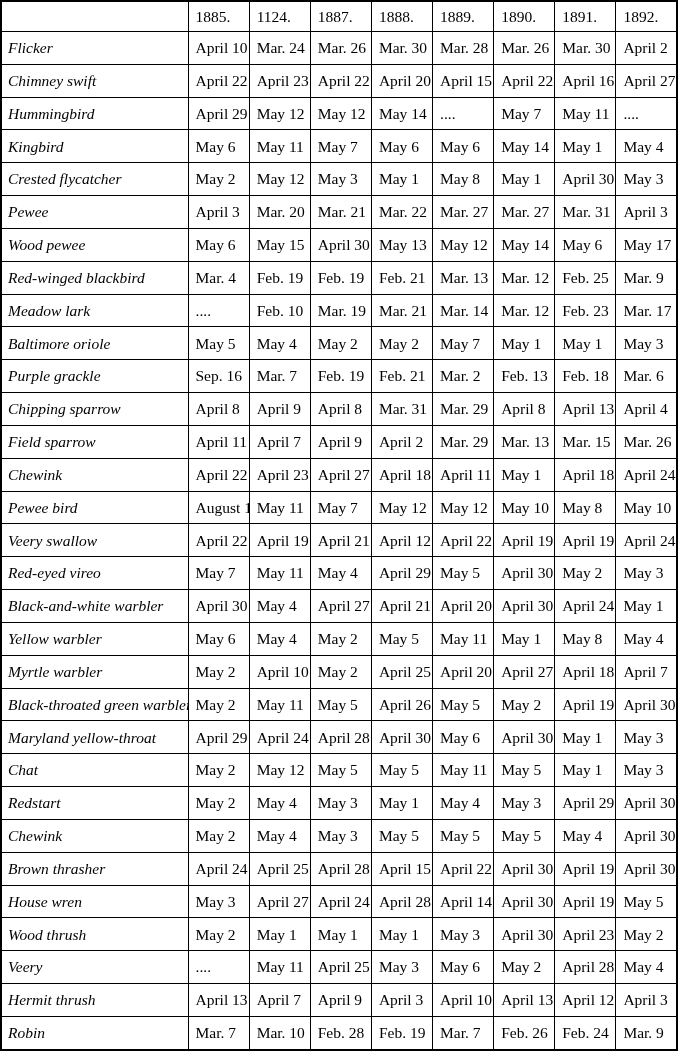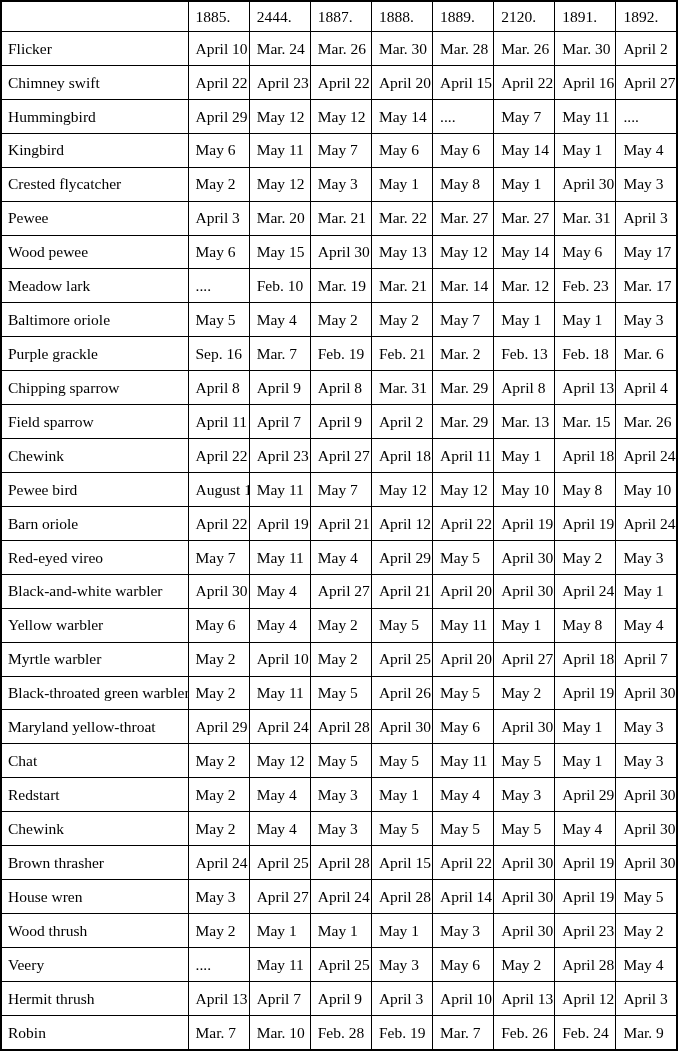--- a/index.html
+++ b/index.html
@@ -32,20 +32,21 @@
     text-align: left;
     vertical-align: middle;
     font-weight: normal;
     white-space: nowrap;
     overflow: hidden;
     height: 29px;
     line-height: 1;
   }
   table.bird-table td.name-cell {
     padding-left: 6px;
+    font-style: italic;
   }
   col.name-col { width: 187px; }
 </style>
 </head>
 <body>
 
 <div class="page">
   <table class="bird-table">
     <colgroup>
       <col class="name-col">
@@ -56,25 +57,25 @@
         <col>
         <col>
         <col>
         <col>
     </colgroup>
     <thead>
       <tr>
         <th class="name-cell"></th>
 
       <th>1885.</th>
-          <th>2444.</th>
+          <th>1124.</th>
           <th>1887.</th>
           <th>1888.</th>
           <th>1889.</th>
-          <th>2120.</th>
+          <th>1890.</th>
           <th>1891.</th>
           <th>1892.</th>
         </tr>
     </thead>
     <tbody>
 
     <tr>
           <td class="name-cell">Flicker</td>
           <td>April 10</td>
           <td>Mar. 24</td>
@@ -145,20 +146,31 @@
           <td>May 6</td>
           <td>May 15</td>
           <td>April 30</td>
           <td>May 13</td>
           <td>May 12</td>
           <td>May 14</td>
           <td>May 6</td>
           <td>May 17</td>
         </tr>
         <tr>
+          <td class="name-cell">Red-winged blackbird</td>
+          <td>Mar. 4</td>
+          <td>Feb. 19</td>
+          <td>Feb. 19</td>
+          <td>Feb. 21</td>
+          <td>Mar. 13</td>
+          <td>Mar. 12</td>
+          <td>Feb. 25</td>
+          <td>Mar. 9</td>
+        </tr>
+        <tr>
           <td class="name-cell">Meadow lark</td>
           <td>....</td>
           <td>Feb. 10</td>
           <td>Mar. 19</td>
           <td>Mar. 21</td>
           <td>Mar. 14</td>
           <td>Mar. 12</td>
           <td>Feb. 23</td>
           <td>Mar. 17</td>
         </tr>
@@ -222,21 +234,21 @@
           <td>August 16</td>
           <td>May 11</td>
           <td>May 7</td>
           <td>May 12</td>
           <td>May 12</td>
           <td>May 10</td>
           <td>May 8</td>
           <td>May 10</td>
         </tr>
         <tr>
-          <td class="name-cell">Barn oriole</td>
+          <td class="name-cell">Veery swallow</td>
           <td>April 22</td>
           <td>April 19</td>
           <td>April 21</td>
           <td>April 12</td>
           <td>April 22</td>
           <td>April 19</td>
           <td>April 19</td>
           <td>April 24</td>
         </tr>
         <tr>

